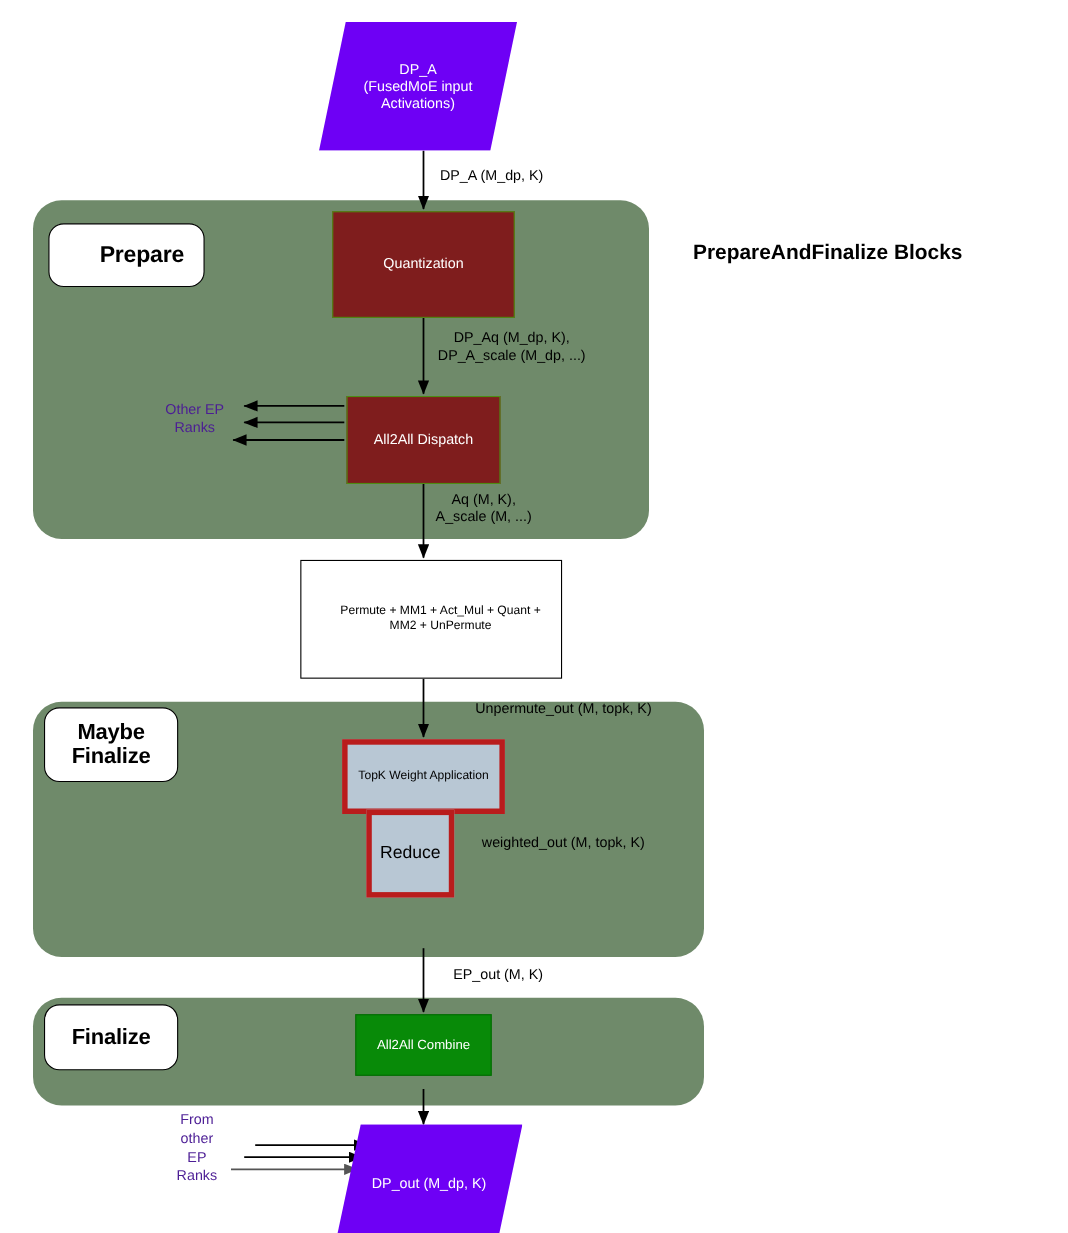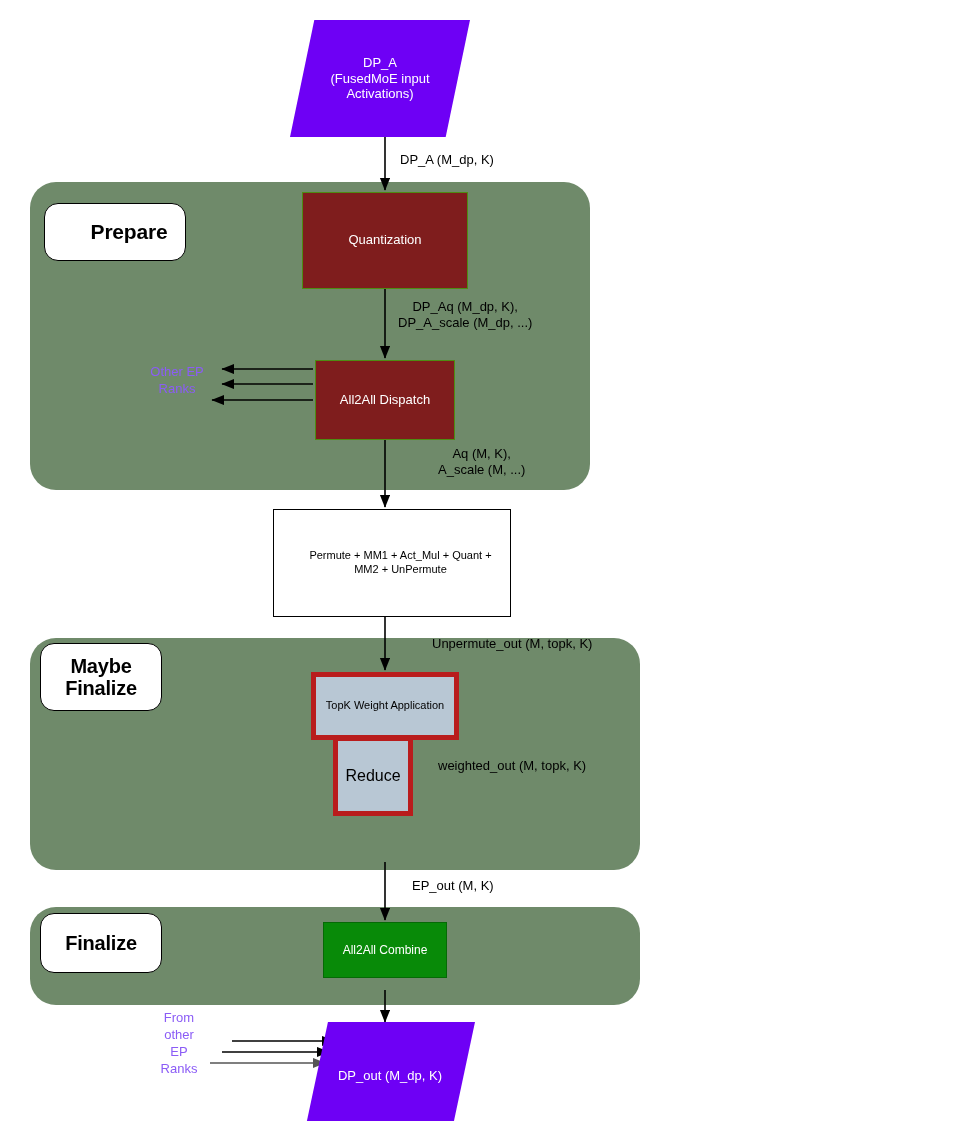--- a/index.html
+++ b/index.html
@@ -89,21 +89,21 @@
   }
   .edge-label {
     position: absolute;
     color: #000000;
     text-align: center;
     line-height: 1.25;
     white-space: nowrap;
   }
   .side-label {
     position: absolute;
-    color: #8b5cf6;
+    color: #4c1d95;
     text-align: center;
     line-height: 1.3;
   }
   .diagram-title {
     position: absolute;
     font-weight: bold;
     color: #000000;
     white-space: nowrap;
   }
 </style>
@@ -154,22 +154,23 @@
       <div class="node node-bluegray" style="left: 311px; top: 672px; width: 148px; height: 68px; font-size: 11px;">TopK Weight Application</div>
       <div class="node node-bluegray" style="left: 333px; top: 736px; width: 80px; height: 80px; font-size: 16px;">Reduce</div>
       <div class="node node-darkgreen" style="left: 323px; top: 922px; width: 124px; height: 56px; font-size: 12px;">All2All Combine</div>
       <div class="para" style="left: 290px; top: 20px; width: 180px; height: 117px; font-size: 13px; background: rgb(110, 0, 245);">DP_A<br>(FusedMoE input<br>Activations)</div>
       <div class="para" style="left: 305px; top: 1022px; width: 170px; height: 108px; font-size: 13px; background: rgb(110, 0, 245);">DP_out (M_dp, K)</div>
     </div>
 
   <div id="labels">
       <div class="edge-label" style="left: 400px; top: 152px; font-size: 13px; text-align: center;">DP_A (M_dp, K)</div>
       <div class="edge-label" style="left: 398px; top: 299px; font-size: 13px; text-align: center;">DP_Aq (M_dp, K),<br>DP_A_scale (M_dp, ...)</div>
-      <div class="edge-label" style="left: 396px; top: 446px; font-size: 13px; text-align: center; margin-left: 42px;">Aq (M, K),<br>A_scale (M, ...)</div>
+      <div class="edge-label" style="left: 396px; top: 446px; font-size: 13px; text-align: center;">Aq (M, K),<br>A_scale (M, ...)</div>
       <div class="edge-label" style="left: 432px; top: 636px; font-size: 13px; text-align: center;">Unpermute_out (M, topk, K)</div>
       <div class="edge-label" style="left: 438px; top: 758px; font-size: 13px; text-align: center;">weighted_out (M, topk, K)</div>
       <div class="edge-label" style="left: 412px; top: 878px; font-size: 13px; text-align: center;">EP_out (M, K)</div>
       <div class="side-label" style="left: 140px; top: 364px; width: 74px; font-size: 13px;">Other EP<br>Ranks</div>
       <div class="side-label" style="left: 150px; top: 1010px; width: 58px; font-size: 13px;">From<br>other<br>EP<br>Ranks</div>
     </div>
 
+  <div class="diagram-title" id="diagram-title" style="left: 630px; top: 219px; font-size: 19px;">PrepareAndFinalize Blocks</div>
 
 </div>
 
 </body></html>

